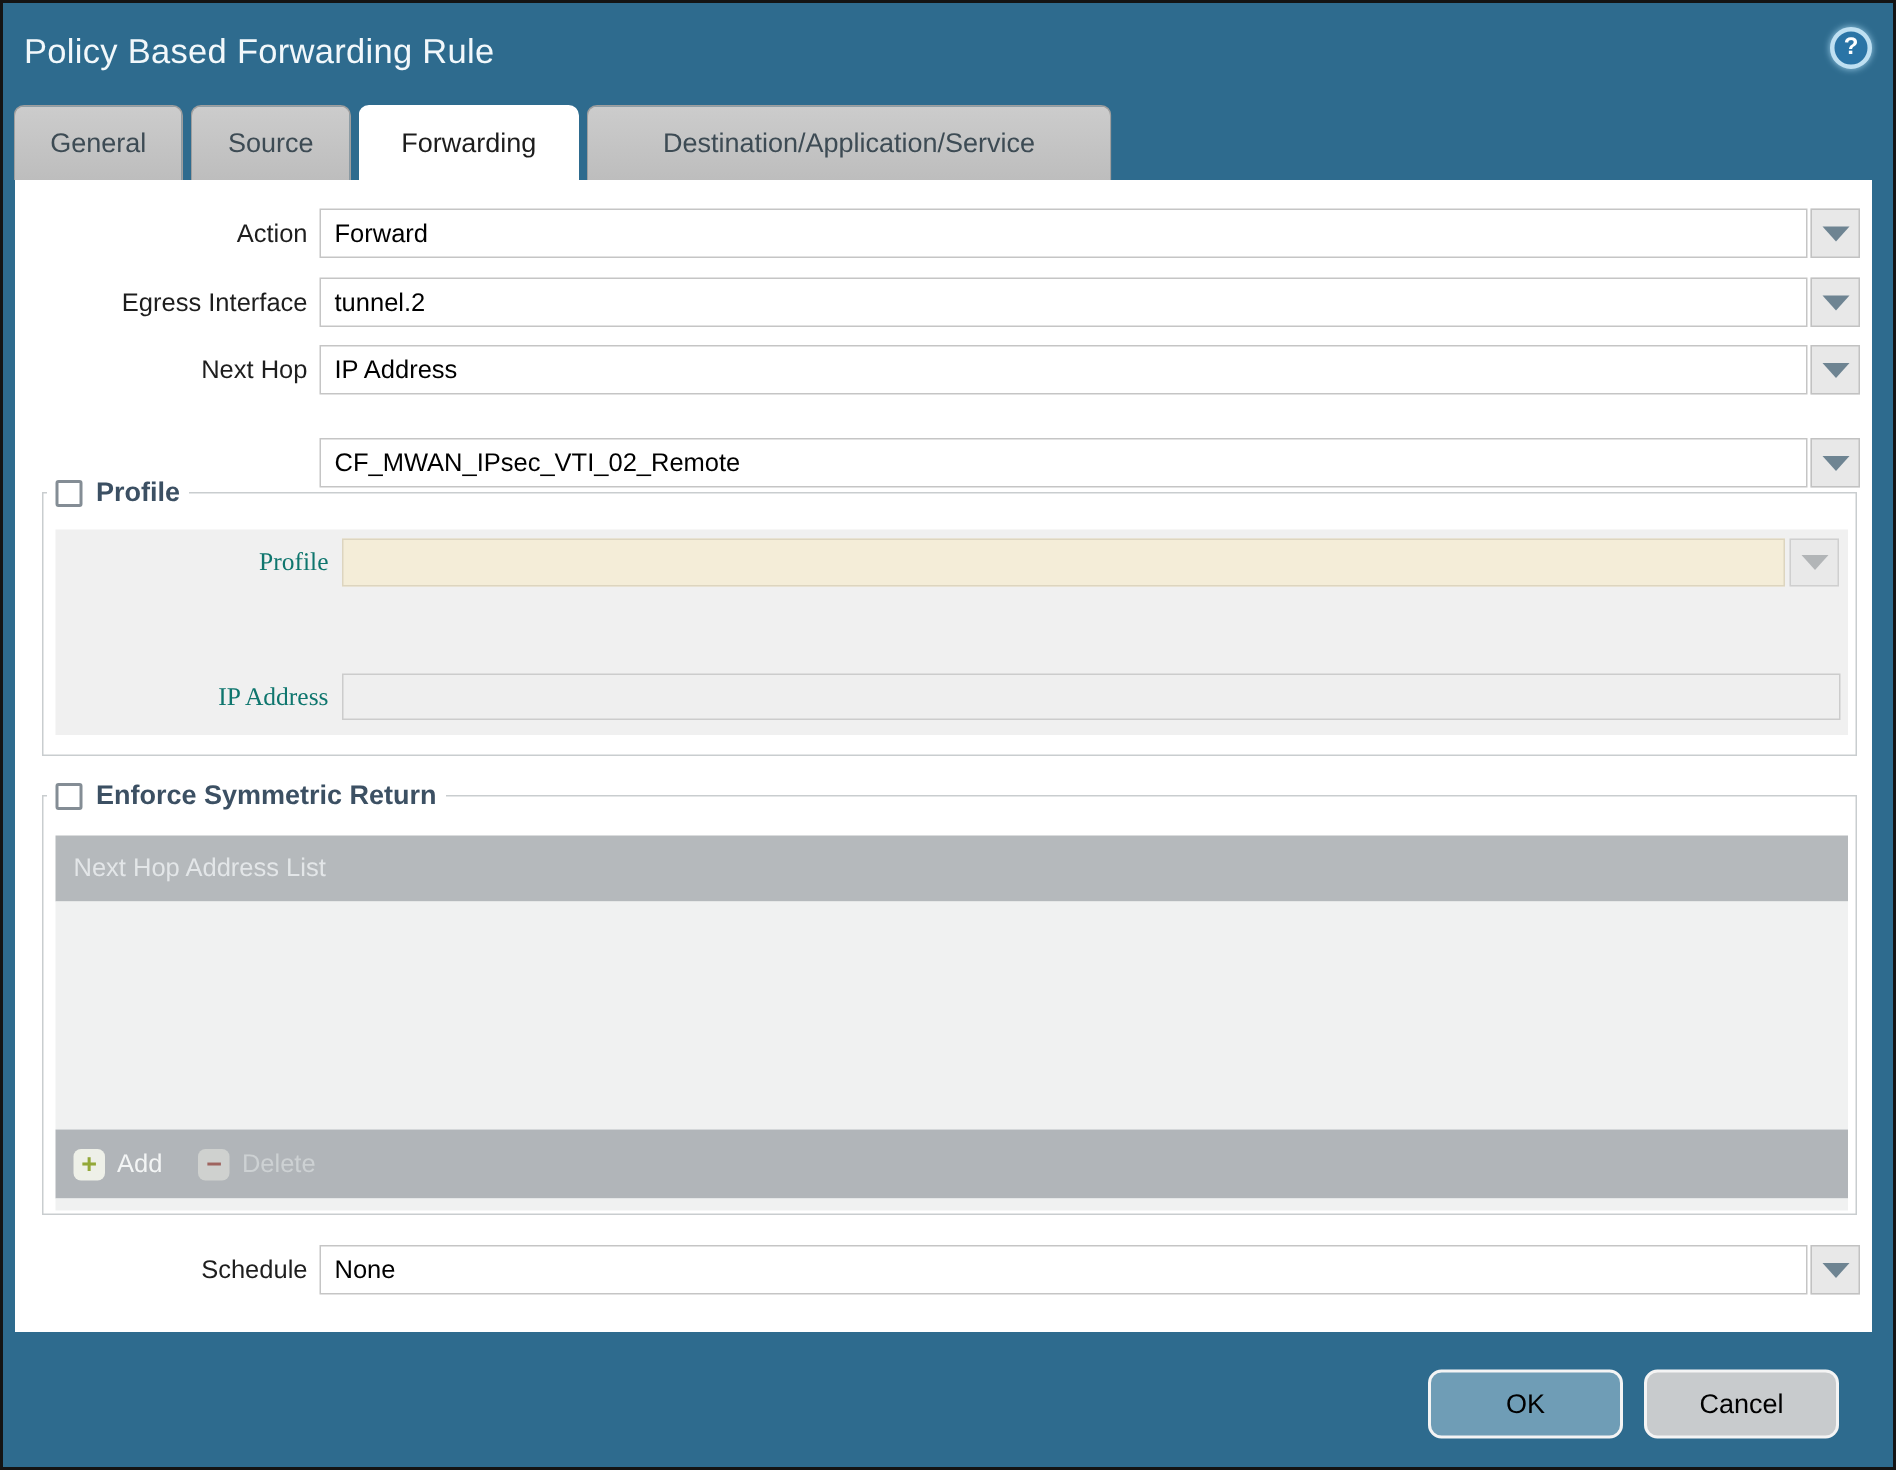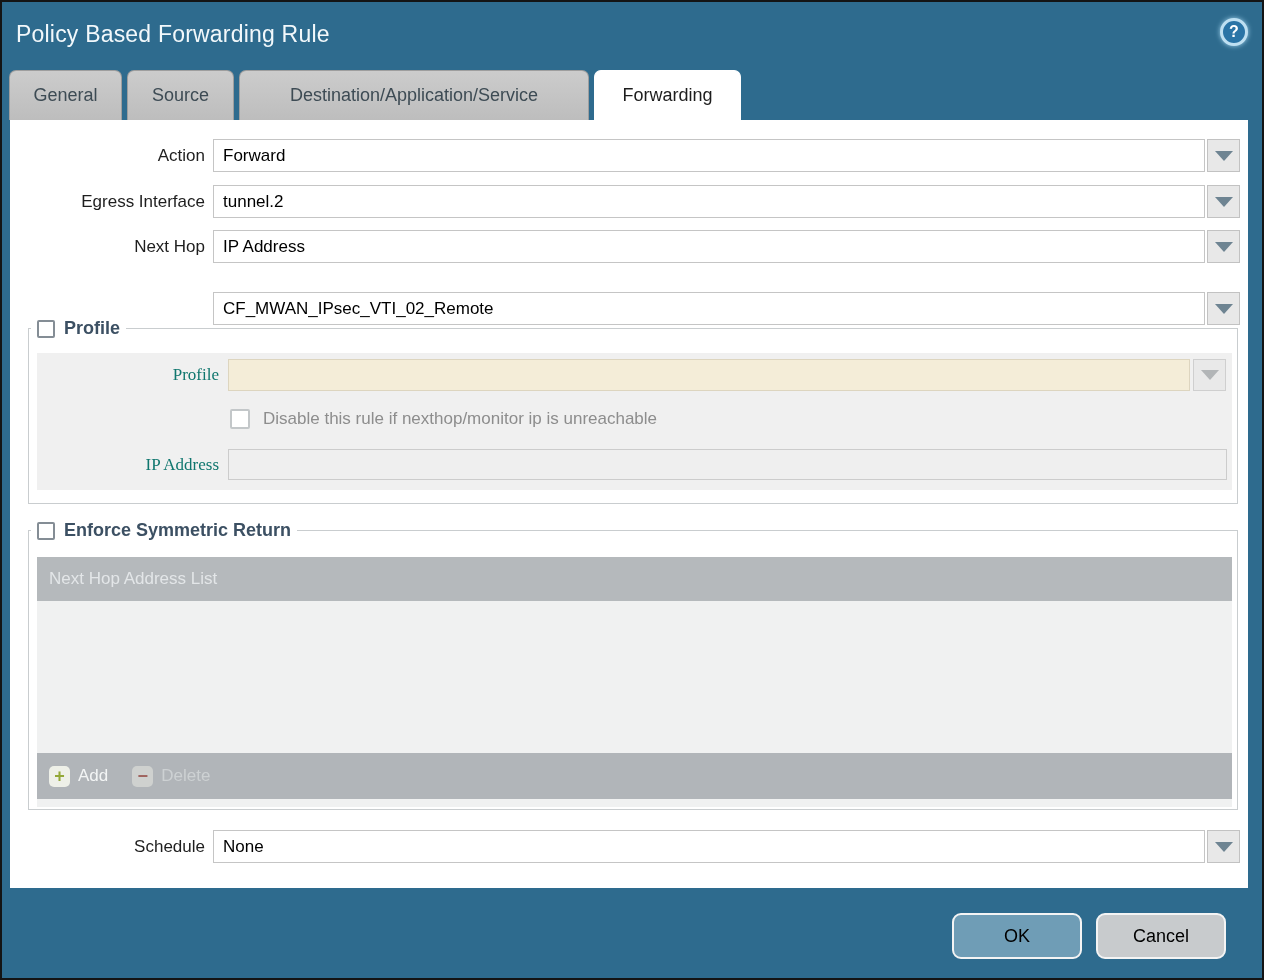--- a/index.html
+++ b/index.html
@@ -136,22 +136,22 @@
 <div class="dialog">
 
   <div class="titlebar">
     <div class="title">Policy Based Forwarding Rule</div>
     <div class="help-icon">?</div>
   </div>
 
   <div class="tabs">
     <div class="tab t0">General</div>
     <div class="tab t1">Source</div>
+    <div class="tab active">Forwarding</div>
     <div class="tab t2">Destination/Application/Service</div>
-    <div class="tab active">Forwarding</div>
   </div>
 
   <div class="content">
 
     <div class="row r-action">
       <div class="lbl">Action</div>
       <div class="field">Forward</div>
       <div class="dd-btn">
           <span class="tri"></span>
         </div>
@@ -184,24 +184,20 @@
       <legend>
         <span class="cbx"></span>
         <span class="legend-text">Profile</span>
       </legend>
       <div class="panel">
         <div class="lbl2" style="top:6px;">Profile</div>
         <div class="profile-field"></div>
         <div class="dd-btn2">
             <span class="tri dis"></span>
           </div>
-        <div class="dis-check-row">
-          <span class="cbx dis"></span>
-          <span class="dis-check-label">Disable this rule if nexthop/monitor ip is unreachable</span>
-        </div>
         <div class="lbl2" style="top:96px;">IP Address</div>
         <div class="ip-field"></div>
       </div>
     </fieldset>
 
     <fieldset class="sym-fs">
       <legend>
         <span class="cbx"></span>
         <span class="legend-text">Enforce Symmetric Return</span>
       </legend>

